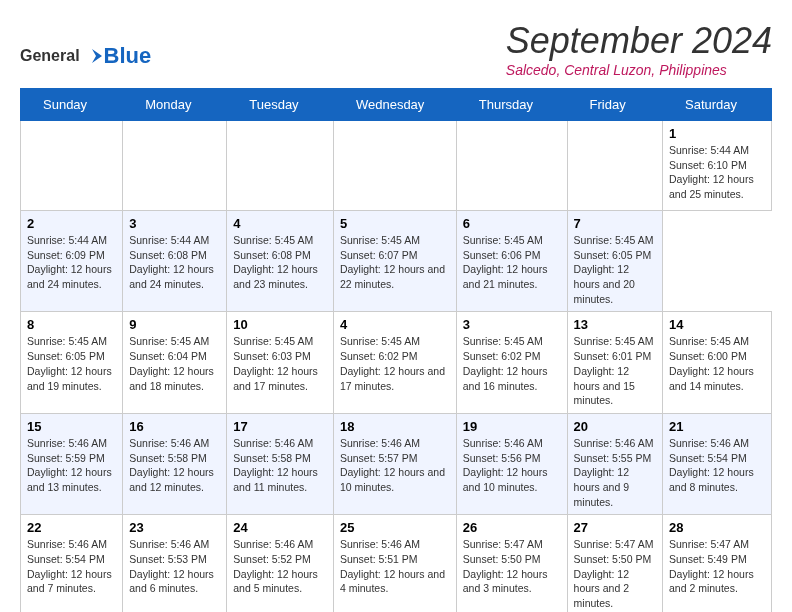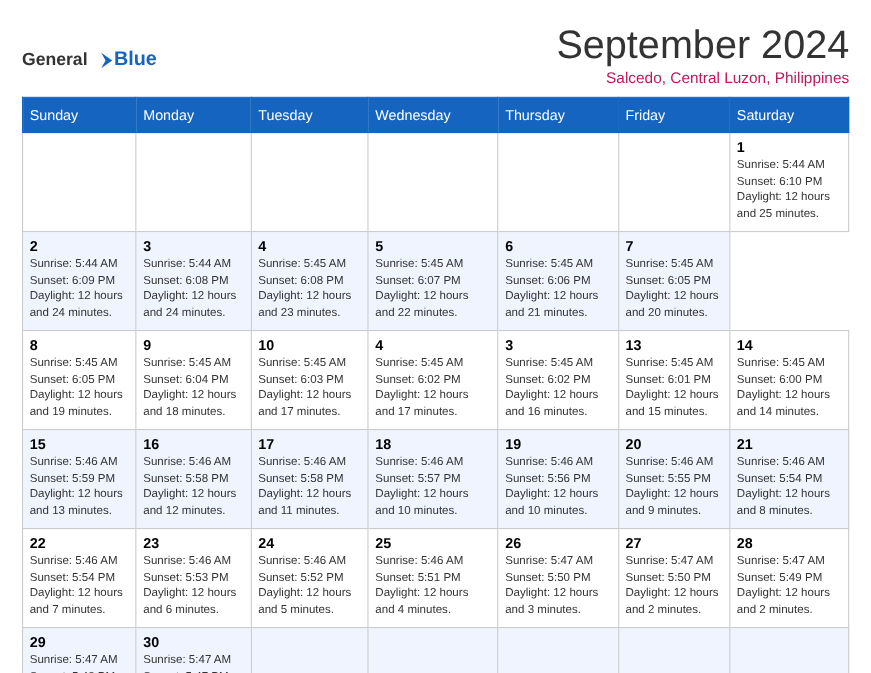--- a/index.html
+++ b/index.html
@@ -15,42 +15,42 @@
       justify-content: space-between;
       align-items: flex-start;
       margin-bottom: 10px;
     }
     .logo {
       display: flex;
       align-items: center;
       gap: 4px;
     }
     .title-section {
-      text-align: right;
+      font-style: italic;
     }
     .month-title {
       font-size: 36px;
       font-weight: normal;
       color: #333;
     }
     .subtitle {
       font-size: 14px;
       color: #be185d;
     }
     table {
       width: 100%;
       border-collapse: collapse;
       font-size: 11px;
     }
     thead tr {
       background-color: #1565c0;
       color: white;
     }
     thead th {
-      padding: 8px 6px;
+      padding: 8px 22px;
       text-align: left;
       font-size: 13px;
       font-weight: normal;
       border: 1px solid #1565c0;
     }
     tbody tr {
       vertical-align: top;
     }
     tbody td {
       border: 1px solid #ccc;
@@ -84,21 +84,21 @@
 
 <div class="header">
   <div class="logo">
   <div style="display:flex;flex-direction:row;line-height:1.1;margin-top:24px;">
     <div style="display:flex;align-items:center;gap:2px;">
       <span style="font-size:16px;font-weight:bold;color:#333;">General</span>
       <svg width="22" height="22" viewBox="0 0 22 22">
         <polygon points="10,4 20,11 10,18 14,11" fill="#1565c0"></polygon>
       </svg>
     </div>
-    <span style="font-size:18px;font-weight:bold;color:#1565c0;">Blue</span>
+    <span style="font-size:22px;font-weight:bold;color:#1565c0;">Blue</span>
   </div>
 </div>
   <div class="title-section">
     <div class="month-title">September 2024</div>
     <div class="subtitle">Salcedo, Central Luzon, Philippines</div>
   </div>
 </div>
 
 <table>
   <thead>

